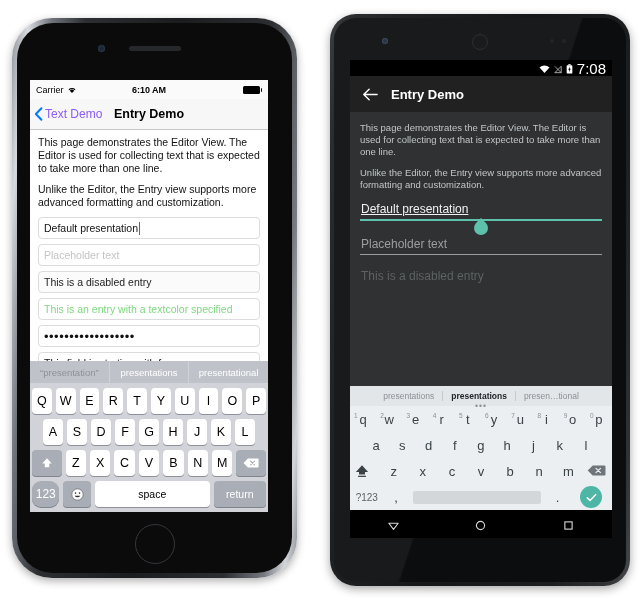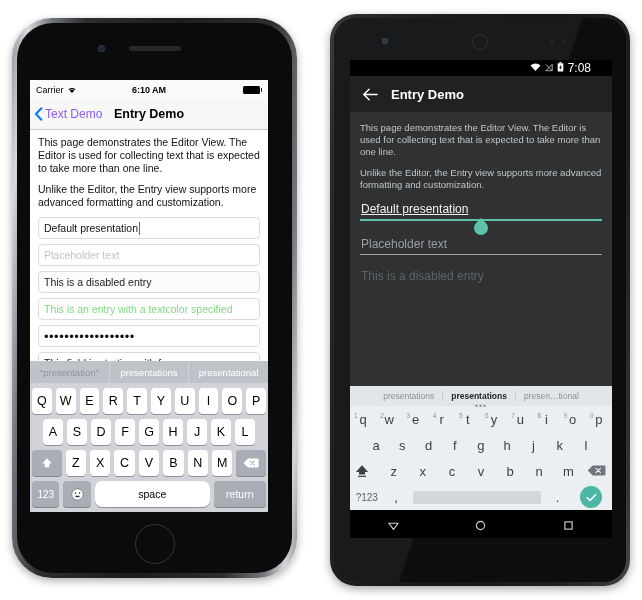--- a/index.html
+++ b/index.html
@@ -66,44 +66,44 @@
   .ios-sugg div+div{border-left:1px solid #cfd2d8;}
   .kb-row{display:flex;justify-content:center;gap:4px;margin:5px 2px;}
   .kb-key{
     background:#fff;border-radius:4px;box-shadow:0 1px 0 #8e9199;
     height:26px;flex:1;display:flex;align-items:center;justify-content:center;
     font-size:12.5px;color:#000;
   }
   .kb-key.gray{background:#a9adb6;box-shadow:0 1px 0 #80848c;color:#fff;}
   .kb-row.r2{padding:0 11px;}
   .kb-row.r3 .kb-key.wide{flex:1.45;}
-  .kb-row.r4 .kb-key.num{flex:1.1;font-size:10px;}
+  .kb-row.r4 .kb-key.num{flex:1.1;font-size:12px;border-radius:9px;}
   .kb-row.r4 .kb-key.emoji{flex:1.1;font-size:13px;}
-  .kb-row.r4 .kb-key.space{flex:4.6;font-size:10.5px;border-radius:7px;}
+  .kb-row.r4 .kb-key.space{flex:4.6;font-size:10.5px;}
   .kb-row.r4 .kb-key.ret{flex:2.1;font-size:10.5px;}
 
   
   .android{position:absolute;left:330px;top:14px;width:300px;height:572px;}
   .an-body{
     position:absolute;inset:0;border-radius:26px;
     background:linear-gradient(100deg,#3c3e41 0%,#2a2c2e 6%,#202123 20%,#161719 50%,#1d1e20 80%,#303234 94%,#46484b 100%);
     box-shadow:0 3px 10px rgba(0,0,0,.35);
   }
   .an-glass{
     position:absolute;left:4px;top:4px;right:4px;bottom:4px;border-radius:22px;
     background:#0c0d0e;
     background-image:linear-gradient(108deg, rgba(255,255,255,.055) 0%, rgba(255,255,255,.055) 52%, rgba(255,255,255,0) 52.5%);
   }
   .an-screen{position:absolute;left:20px;top:46px;width:262px;height:478px;background:#2f3133;overflow:hidden;}
   .an-cam{position:absolute;left:52px;top:24px;width:6px;height:6px;border-radius:50%;background:#2a3340;box-shadow:inset 0 0 2px #5a6a80;}
   .an-spk{position:absolute;left:50%;top:20px;transform:translateX(-50%);width:14px;height:14px;border-radius:50%;background:#1a1b1d;border:1px solid #2e3032;}
   .an-sensors{position:absolute;right:58px;top:25px;width:22px;height:4px;}
   .an-sensors i{position:absolute;width:4px;height:4px;border-radius:50%;background:#232527;}
 
-  .an-status{height:16px;background:#000;display:flex;align-items:center;justify-content:flex-end;gap:4px;padding-right:21px;color:#fff;font-size:12px;}
+  .an-status{height:16px;background:#000;display:flex;align-items:center;justify-content:flex-end;gap:4px;padding-right:6px;color:#fff;font-size:15px;}
   .an-appbar{height:36px;background:#212121;display:flex;align-items:center;gap:14px;padding-left:12px;}
   .an-arrow{width:15px;height:15px;}
   .an-apptitle{color:#fff;font-size:13px;font-weight:600;}
   .an-content{padding:10px 10px 0 10px;background:#2f3133;}
   .an-para{color:#c2c6c8;font-size:9.5px;line-height:12px;margin:0 0 9px 0;}
   .an-field{margin-bottom:2px;position:relative;}
   .an-field .val{font-size:12px;color:#f1f1f1;padding:2px 1px 3px 1px;}
   .an-field .ul{height:2px;background:#5ec1ab;}
   .an-field .ul.dim{height:1px;background:#9aa0a2;}
   .an-field .ph{font-size:12px;color:#9b9fa1;padding:2px 1px 3px 1px;}

